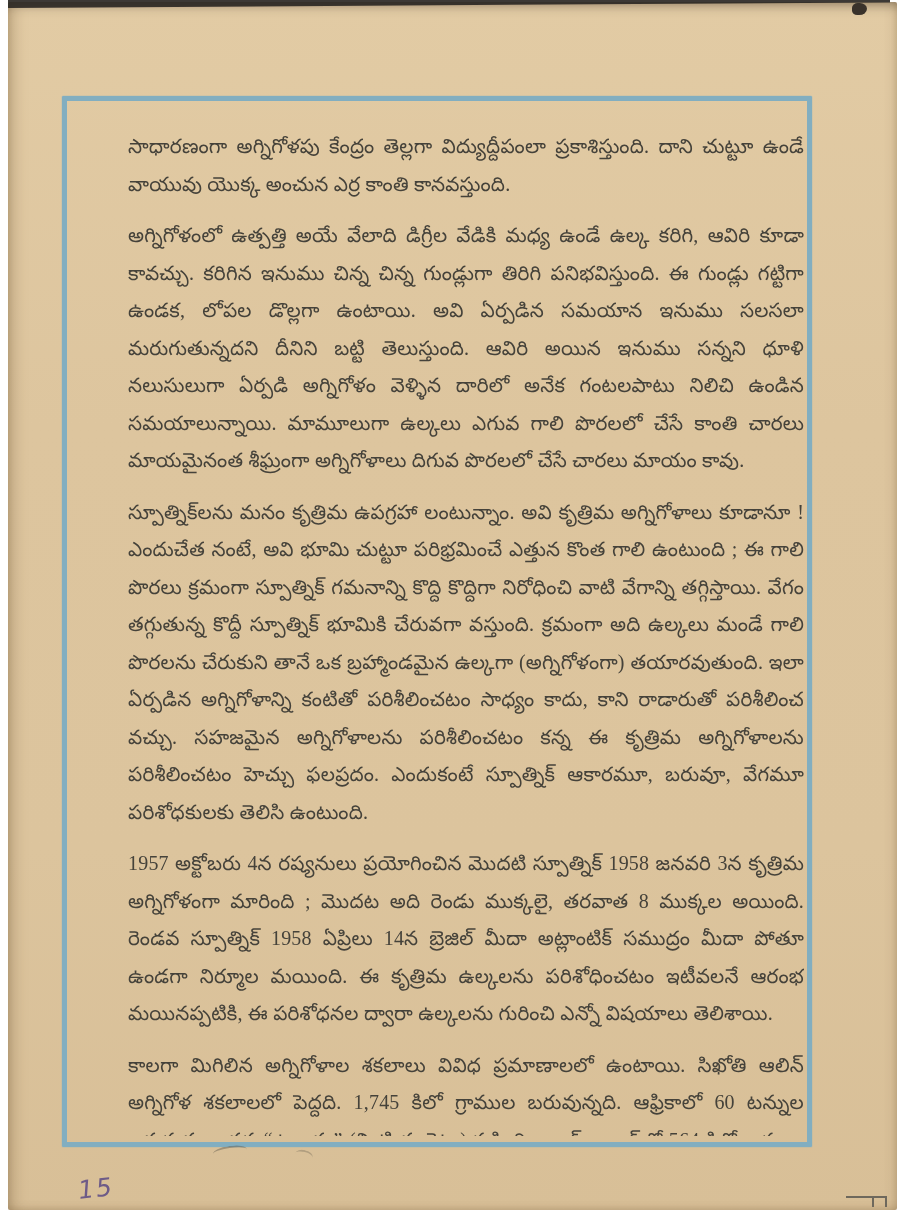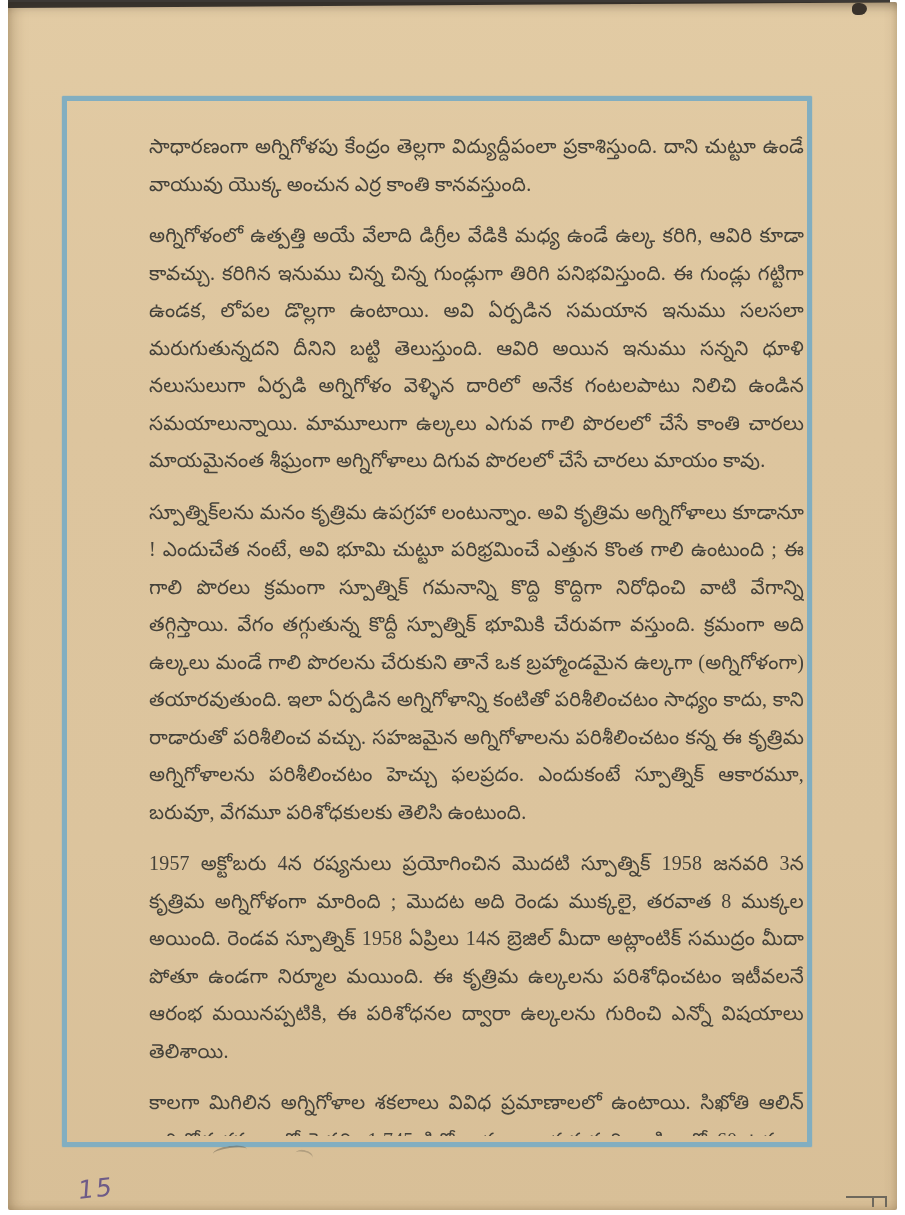--- a/index.html
+++ b/index.html
@@ -46,21 +46,21 @@
     font-size:20px;line-height:37.5px;
     text-align:justify;
     letter-spacing:.2px;
   }
   .para{position:relative;margin:0 0 14px 0;}
   .para .star{
     position:absolute;left:-34px;top:1px;
     font-family:"DejaVu Sans", sans-serif;
     font-size:17px;color:#2e2c28;line-height:37.5px;
   }
-  .para .ptext{display:block;margin-left:21px;}
+  .para .ptext{display:block;}
   
   .pagenum{
     position:absolute;left:78px;top:1174px;
     font-style:italic;
     font-family:"DejaVu Sans", sans-serif;
     font-size:25px;color:#5c4a85;
     transform:rotate(-7deg);
     letter-spacing:2px;opacity:.85;
   }
   

